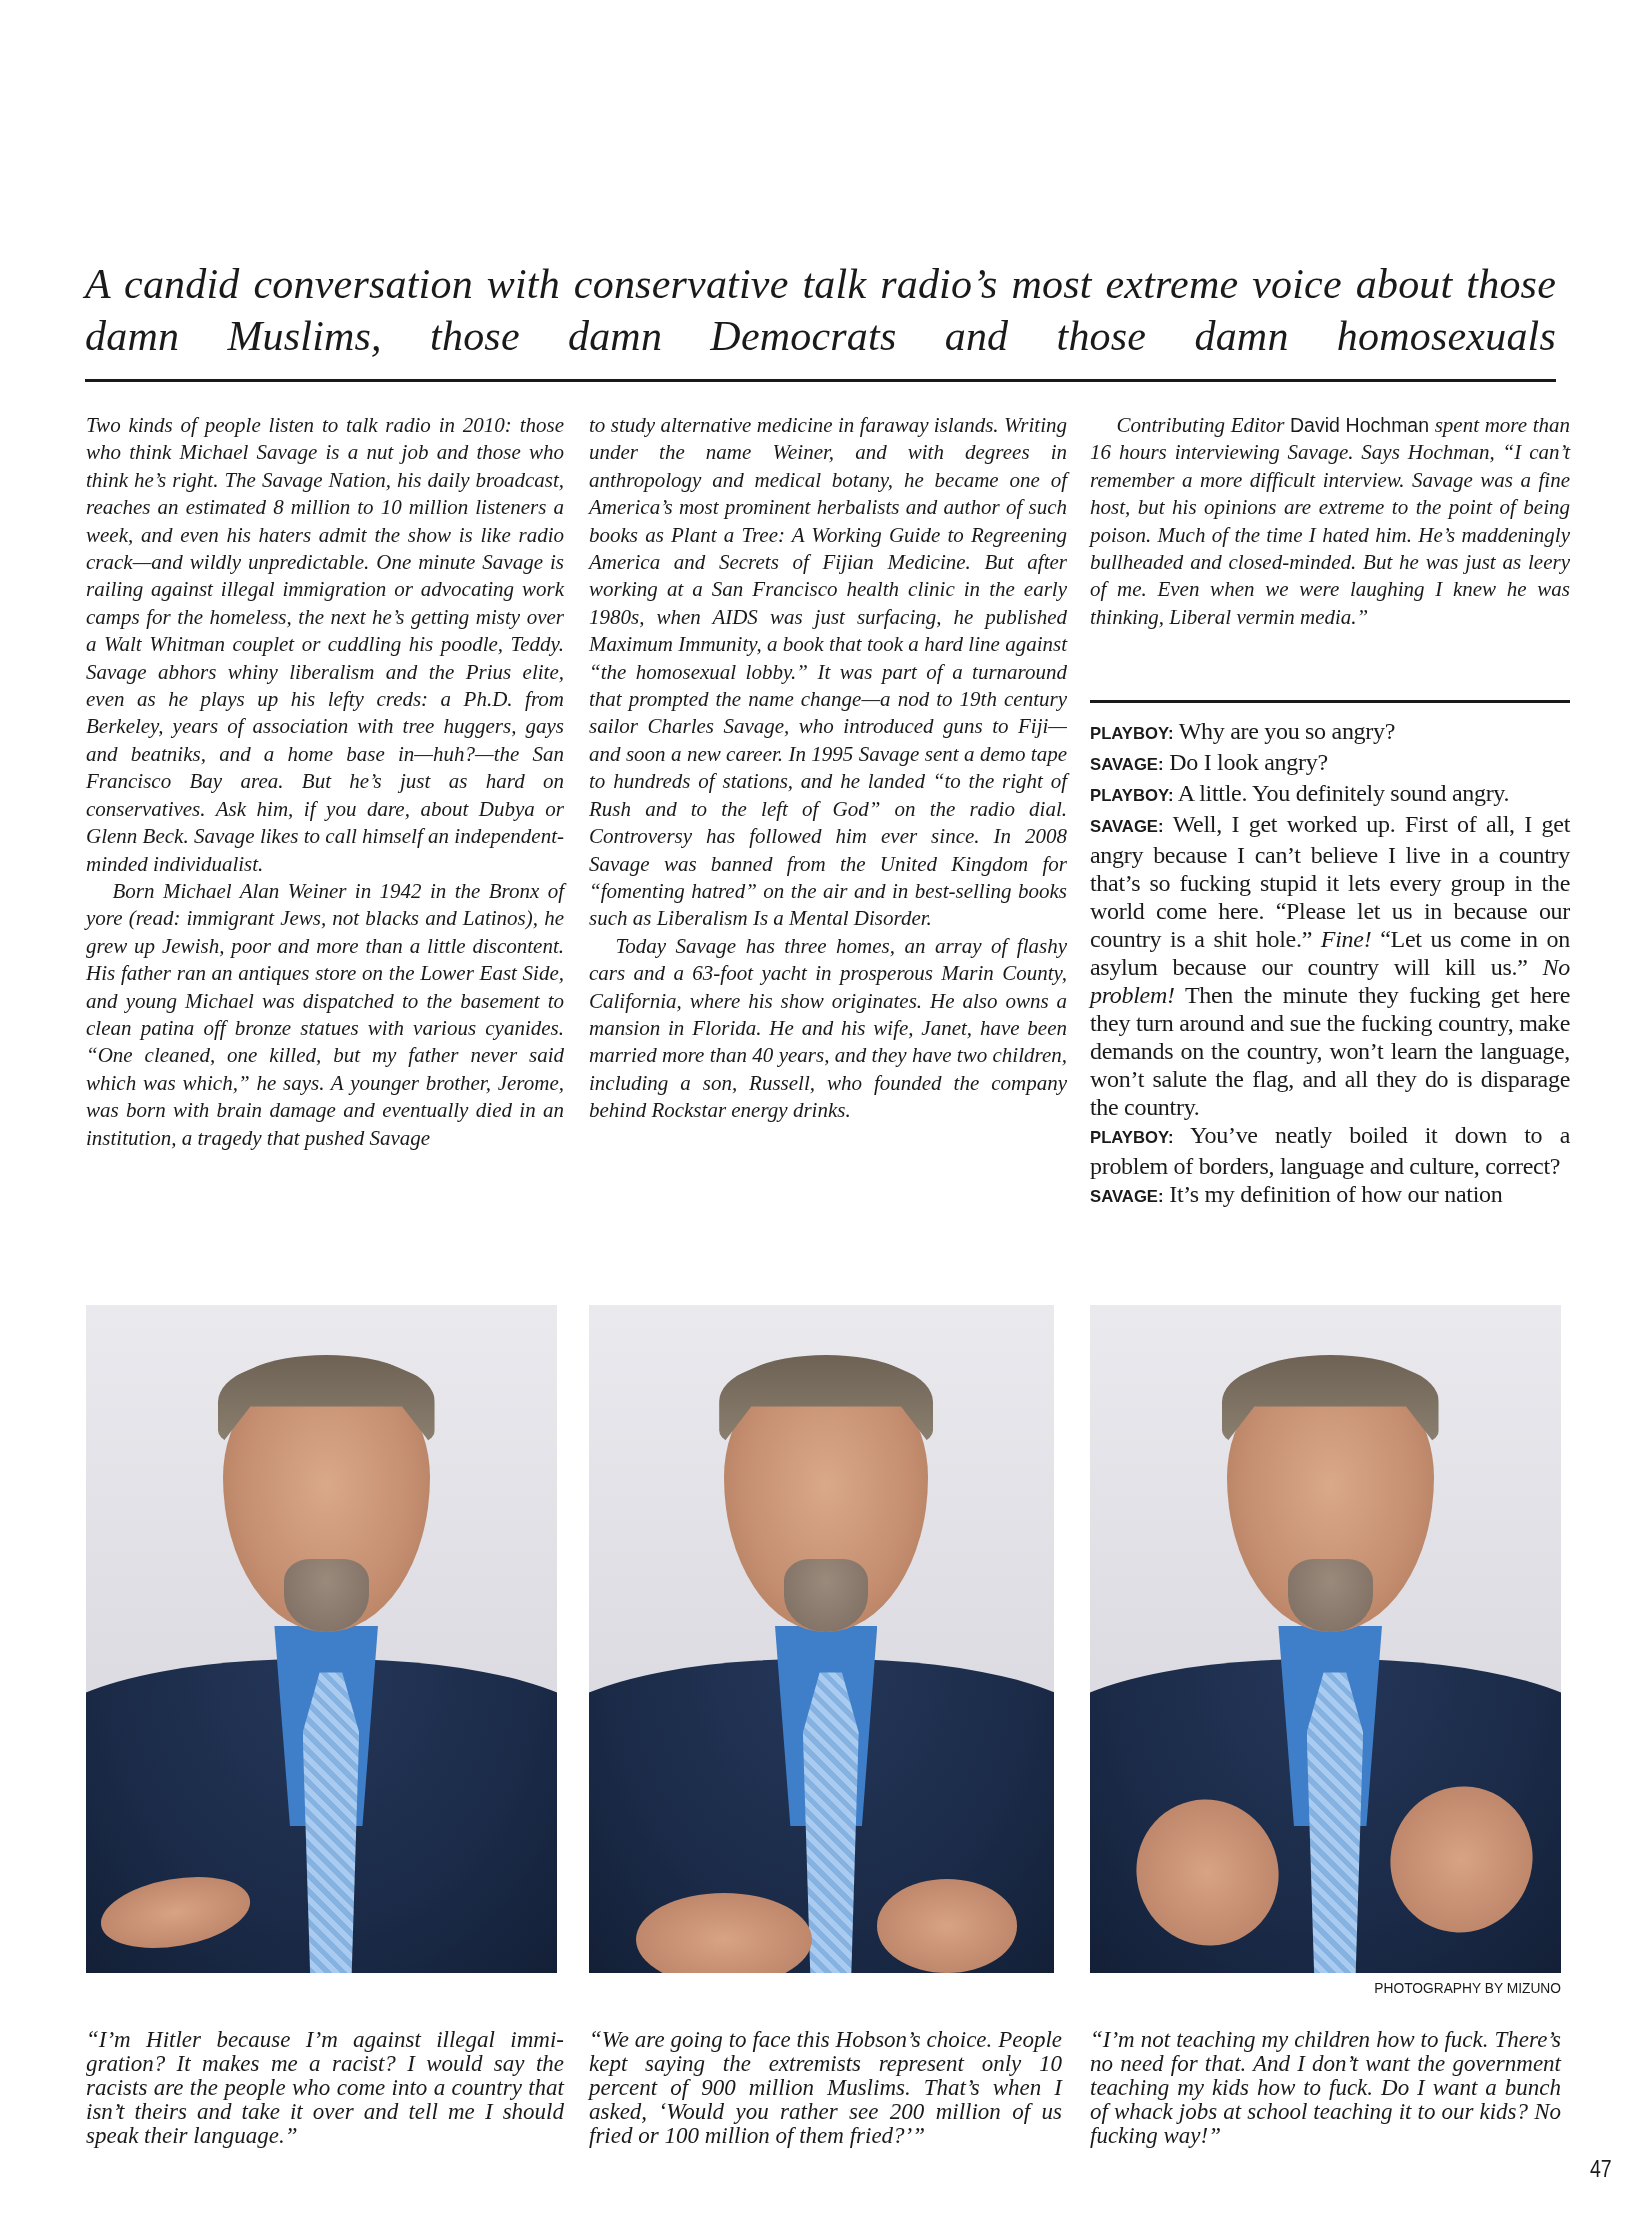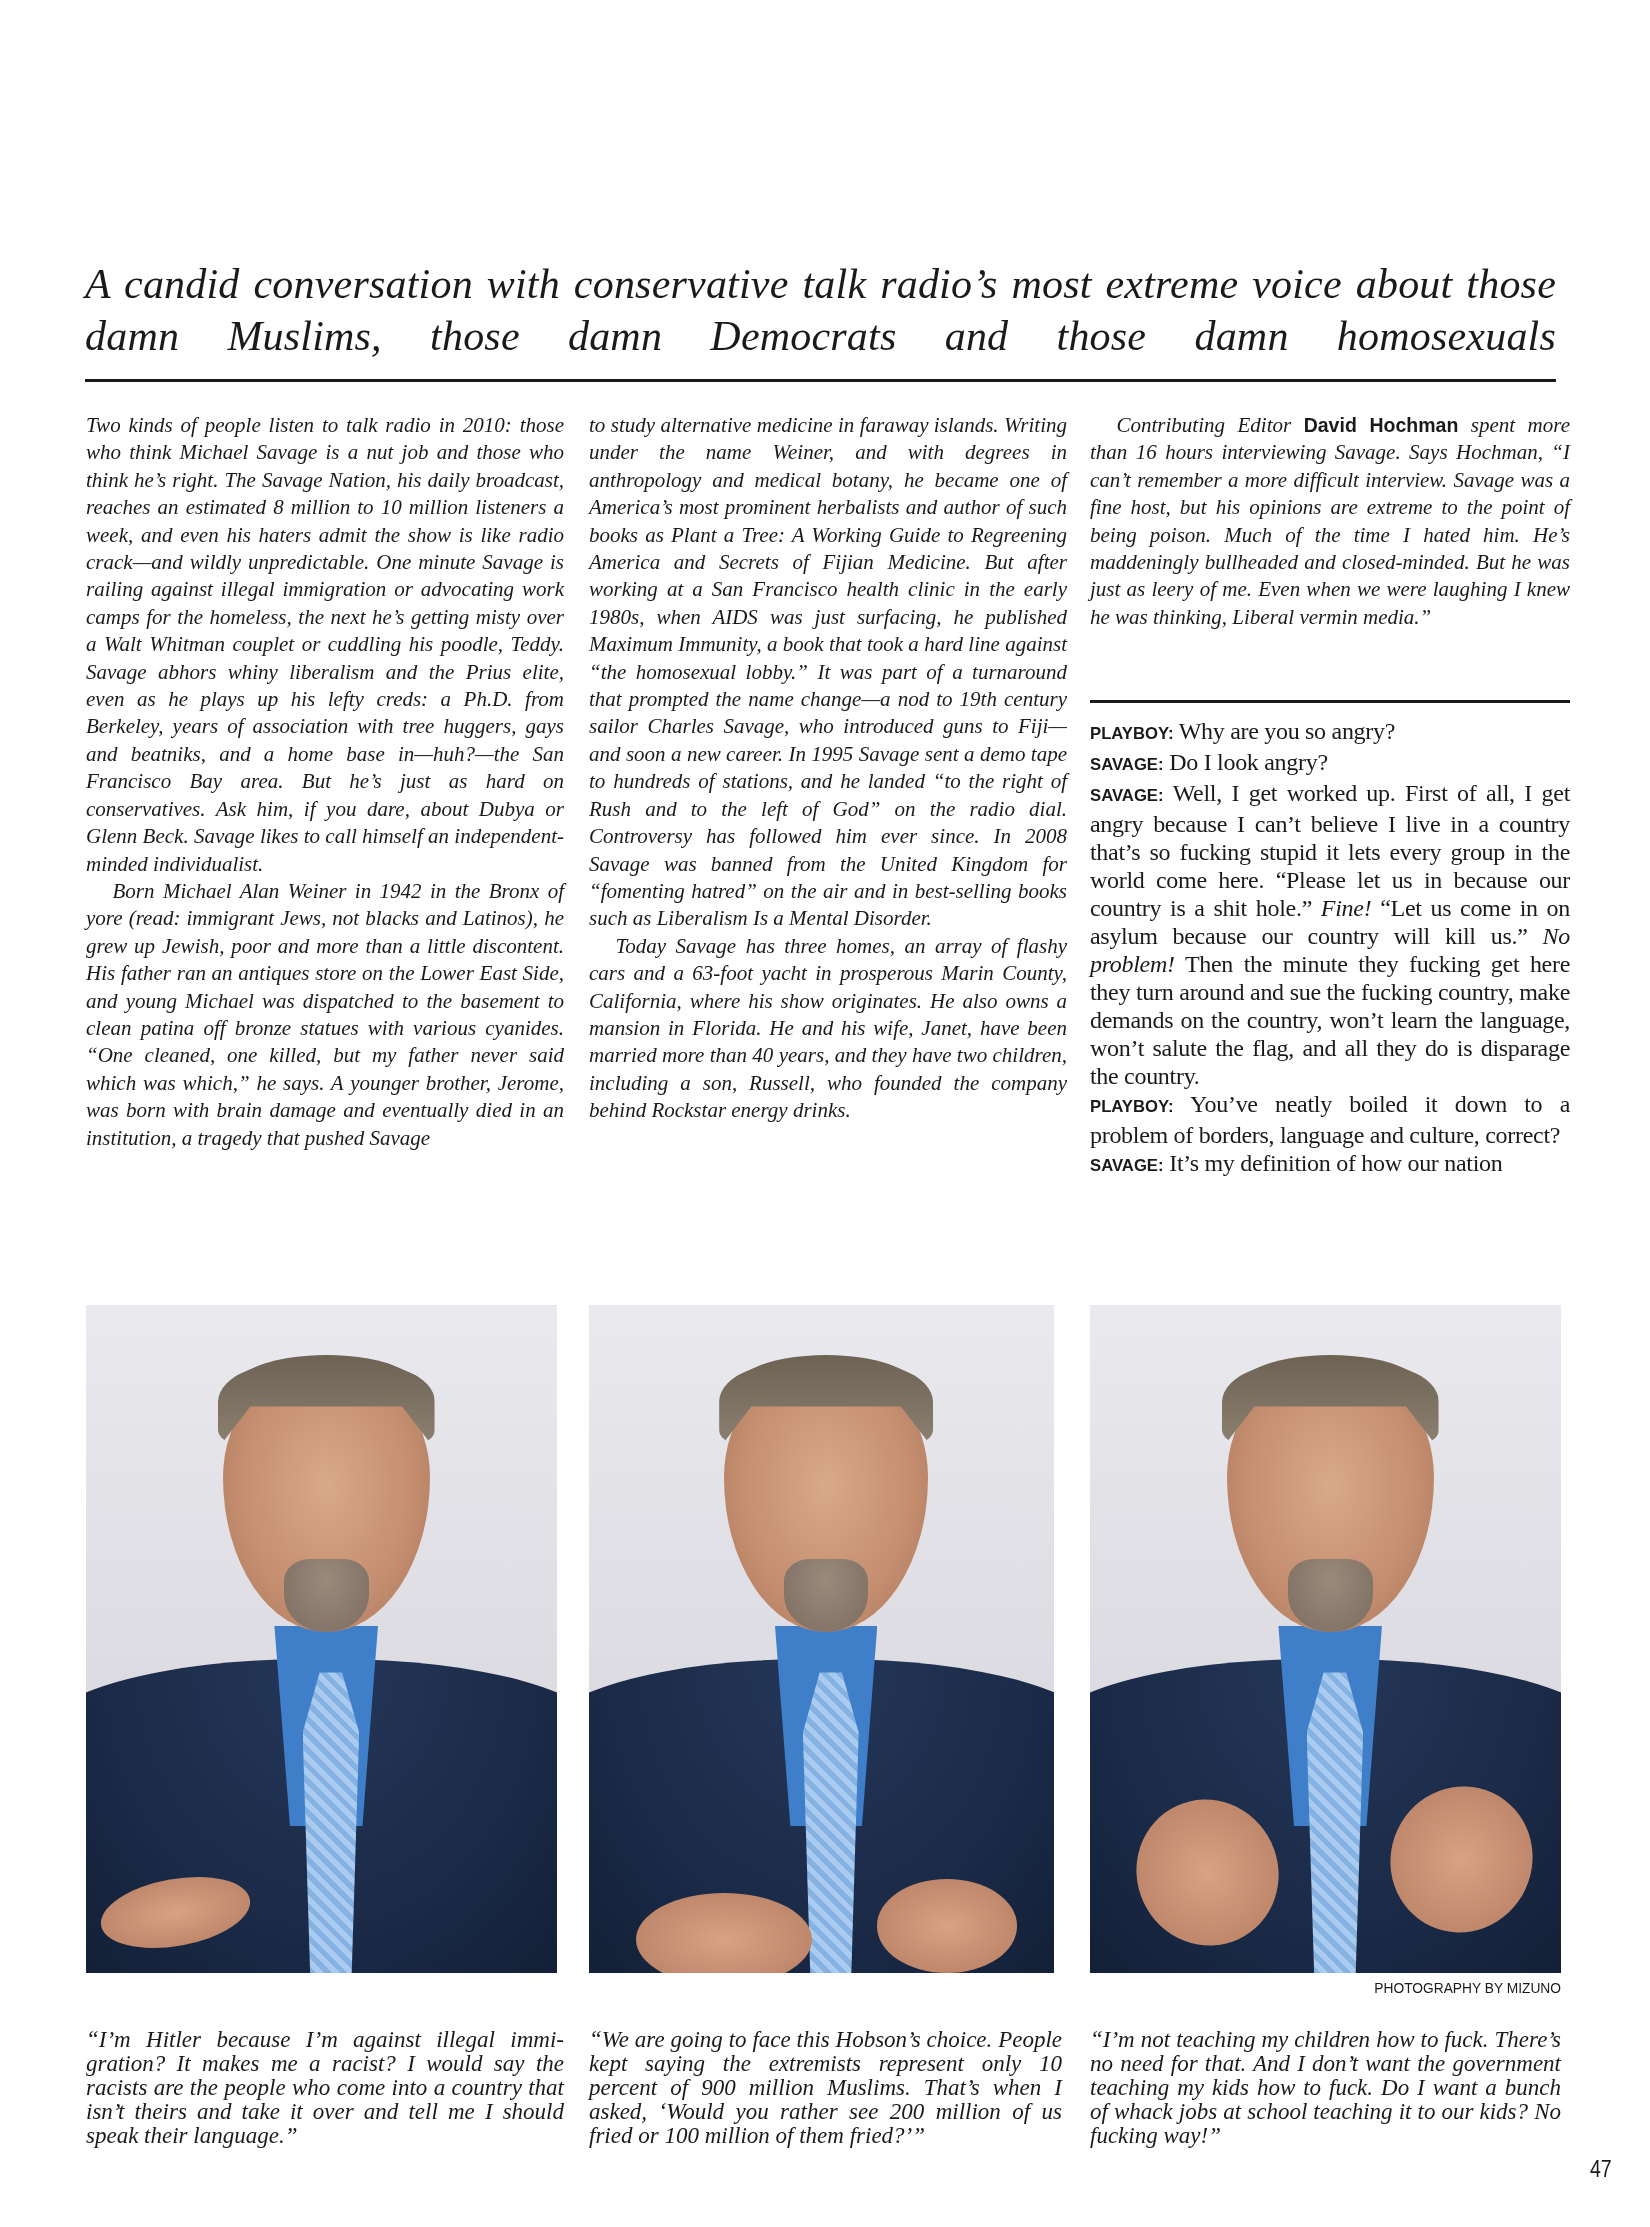--- a/index.html
+++ b/index.html
@@ -46,21 +46,21 @@
     font-family: "Liberation Serif", serif; font-style: italic;
     font-size: 21px; line-height: 27.4px; color: #1a1a1a;
     text-align: justify; hyphens: manual;
   }
   .col p { margin: 0; }
   .col p.indent { text-indent: 26.5px; }
   .col1 { left: 86px; width: 478px; }
   .col2 { left: 589px; width: 478px; }
   .col3 { left: 1090px; width: 480px; }
   .credit-name {
-    font-family: "Liberation Sans", sans-serif; font-style: normal; font-weight: bold;
+    font-family: "Liberation Sans", sans-serif; font-style: normal; font-weight: normal;
     font-size: 19.5px;
     margin-top: 12px;
   }
   .rule-col3 {
     position: absolute; left: 1090px; top: 700px; width: 480px; height: 2.8px; background: #1a1a1a;
   }
   .qa {
     position: absolute; left: 1090px; top: 717px; width: 480px;
     font-family: "Liberation Serif", serif; font-style: normal;
     font-size: 24px; line-height: 28px; color: #1a1a1a;
@@ -165,20 +165,21 @@
   </div>
 
   <div class="col col3">
     <p class="indent"><span>Contributing Editor </span><span class="credit-name">David Hochman</span><span> spent more than 16 hours interviewing Savage. Says Hochman, “I can’t remember a more difficult interview. Savage was a fine host, but his opin­ions are extreme to the point of being poison. Much of the time I hated him. He’s maddeningly bullheaded and closed-minded. But he was just as leery of me. Even when we were laughing I knew he was thinking, Liberal vermin media.”</span></p>
   </div>
   <div class="rule-col3"></div>
 
   <div class="qa">
     <p><span class="speaker">PLAYBOY:</span> <span>Why are you so angry?</span></p>
     <p><span class="speaker">SAVAGE:</span> <span>Do I look angry?</span></p>
+    <p><span class="speaker">PLAYBOY:</span> <span>A little. You definitely sound angry.</span></p>
     <p><span class="speaker">SAVAGE:</span> <span>Well, I get worked up. First of all, I get angry because I can’t believe I live in a country that’s so fucking stupid it lets every group in the world come here. “Please let us in because our country is a shit hole.” </span><em>Fine!</em><span> “Let us come in on asylum because our country will kill us.” </span><em>No problem!</em><span> Then the minute they fucking get here they turn around and sue the fucking country, make demands on the country, won’t learn the language, won’t salute the flag, and all they do is disparage the country.</span></p>
     <p><span class="speaker">PLAYBOY:</span> <span>You’ve neatly boiled it down to a problem of borders, language and cul­ture, correct?</span></p>
     <p><span class="speaker">SAVAGE:</span> <span>It’s my definition of how our nation</span></p>
   </div>
 
   <div class="photo photo1" title="Michael Savage smiling, hand extended">
     <div class="jacket"></div>
     <div class="shirt"></div>
     <div class="tie"></div>
     <div class="head"></div>

